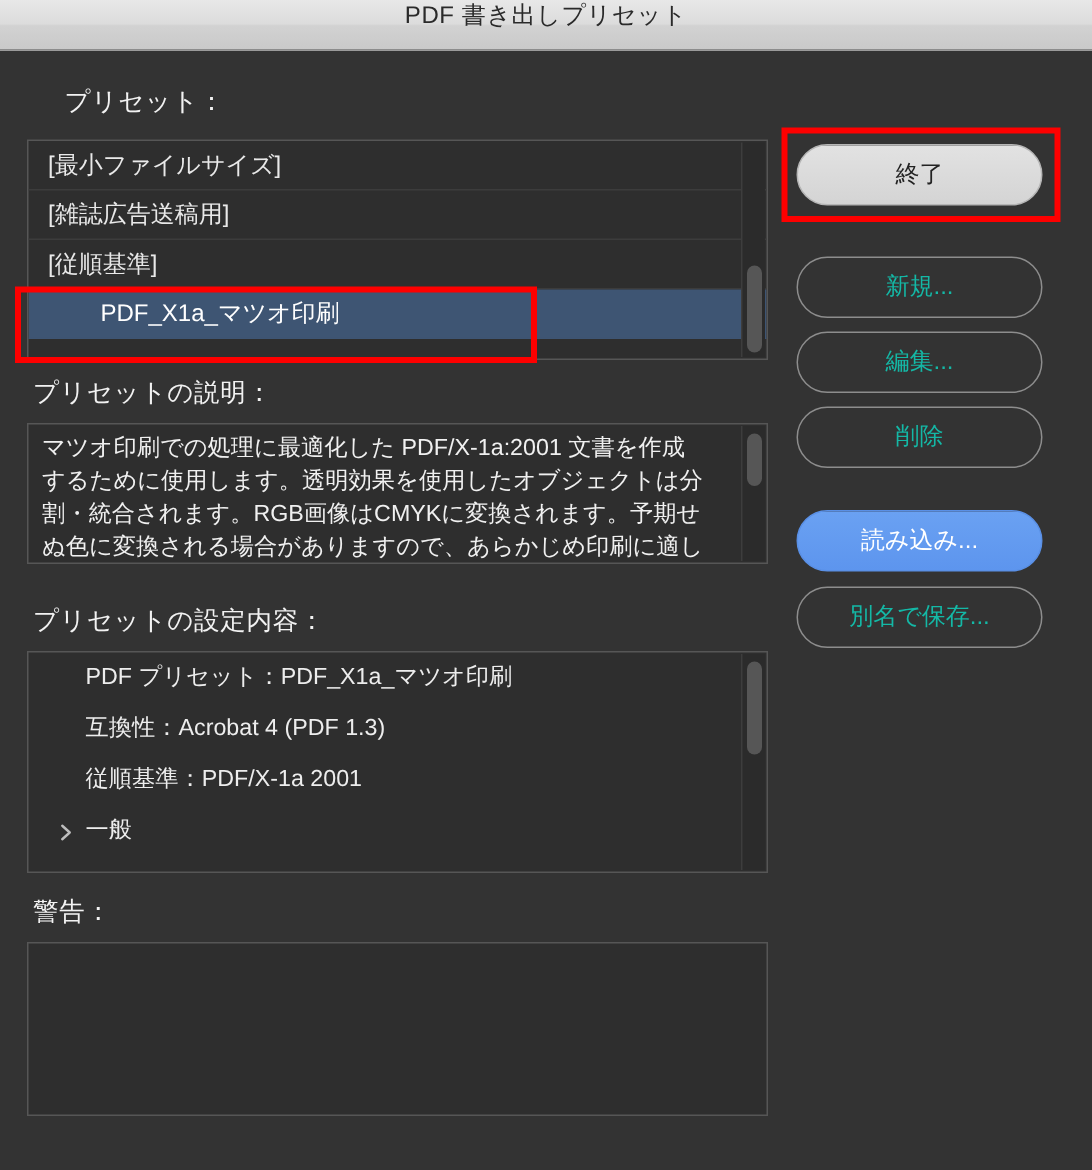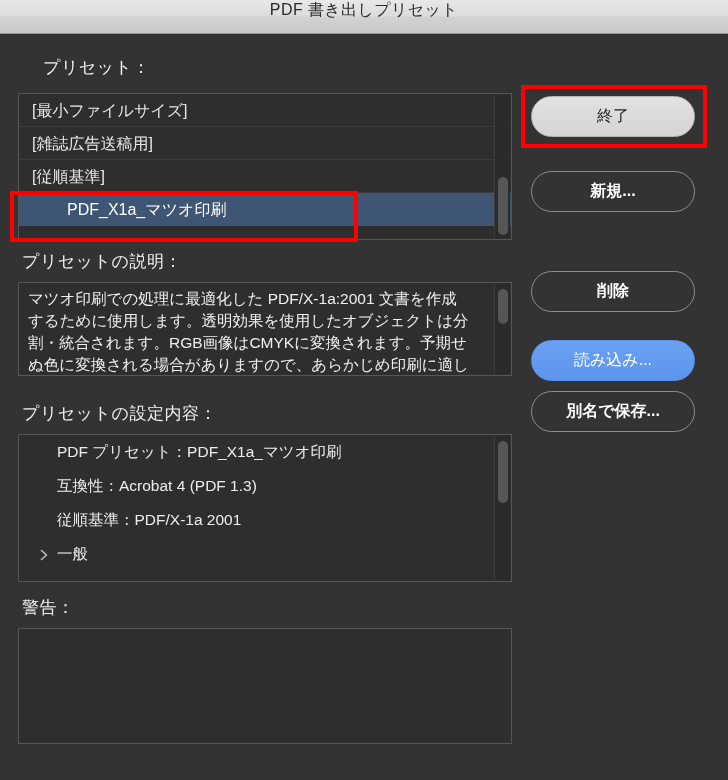--- a/index.html
+++ b/index.html
@@ -143,22 +143,21 @@
     user-select: none;
   }
   .btn.default {
     background: linear-gradient(to bottom, #e2e2e2, #d4d4d4);
     border: 1px solid #b6b6b6;
     color: #232323;
   }
   .btn.plain {
     background: #333333;
     border: 1px solid #8d8d8d;
-    color: #ffffff;
-    font-weight: bold;
+    color: #14b8a6;
   }
   .btn.accent {
     background: linear-gradient(to bottom, #6aa1f2, #5d95ee);
     border: 1px solid #5a90e6;
     color: #ffffff;
     text-align: center;
   }
 
   #btn-quit   { top: 96px; }
   #btn-new    { top: 171px; }
@@ -237,20 +236,21 @@
   </div>
 
   <div class="section-label" style="left:22px; top:596px;">警告：</div>
 
   <div class="panel" id="warn-box">
     <div style="padding:6px 9px; font-size:15px; color:#f0f0f0;"></div>
   </div>
 
   <div class="btn default" id="btn-quit">終了</div>
   <div class="btn plain" id="btn-new">新規...</div>
+  <div class="btn plain" id="btn-edit">編集...</div>
   <div class="btn plain" id="btn-delete">削除</div>
   <div class="btn accent" id="btn-import">読み込み...</div>
   <div class="btn plain" id="btn-saveas">別名で保存...</div>
 
   <div class="annot" id="annot-list"></div>
   <div class="annot" id="annot-quit"></div>
 
 </div>
 
 </body></html>

